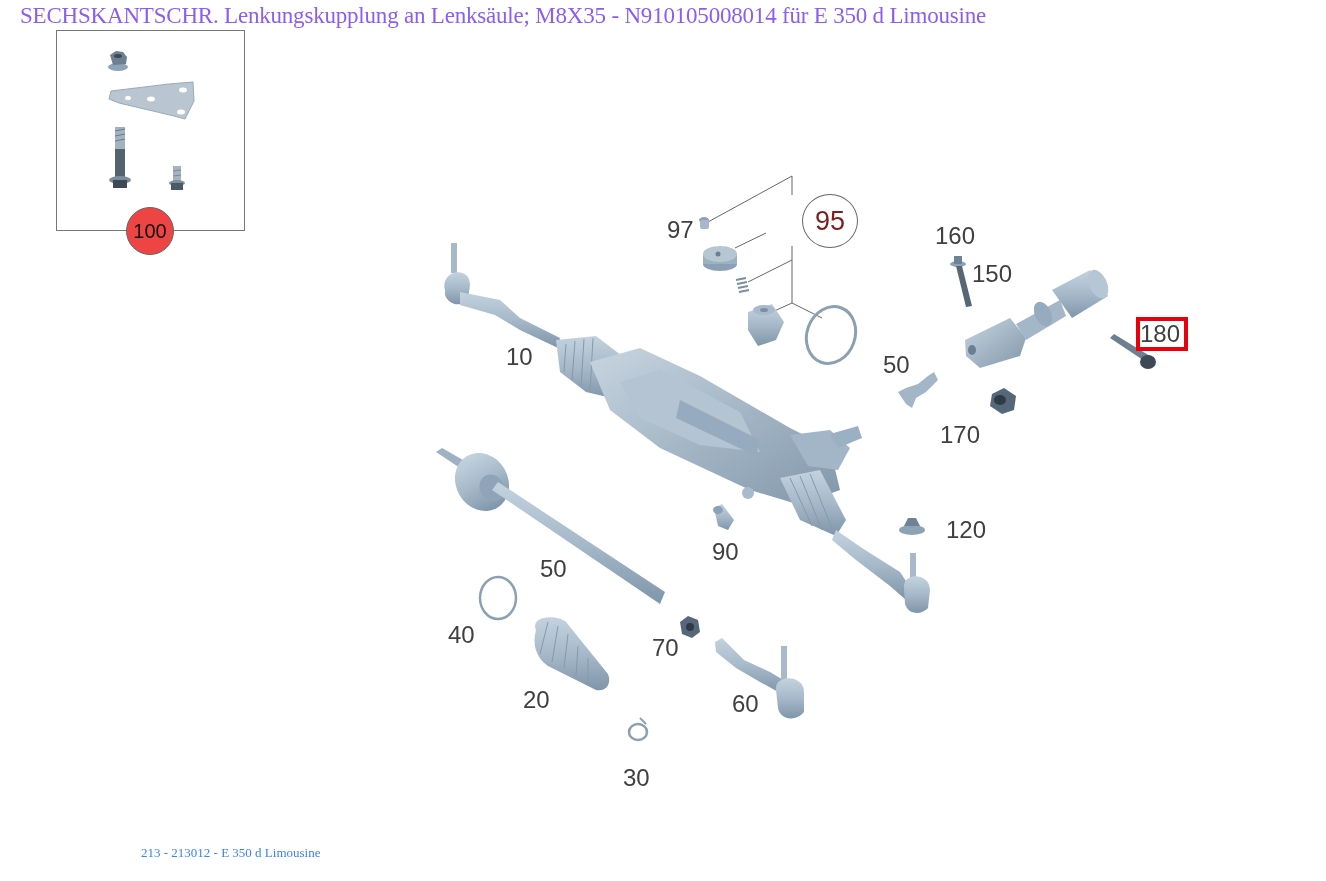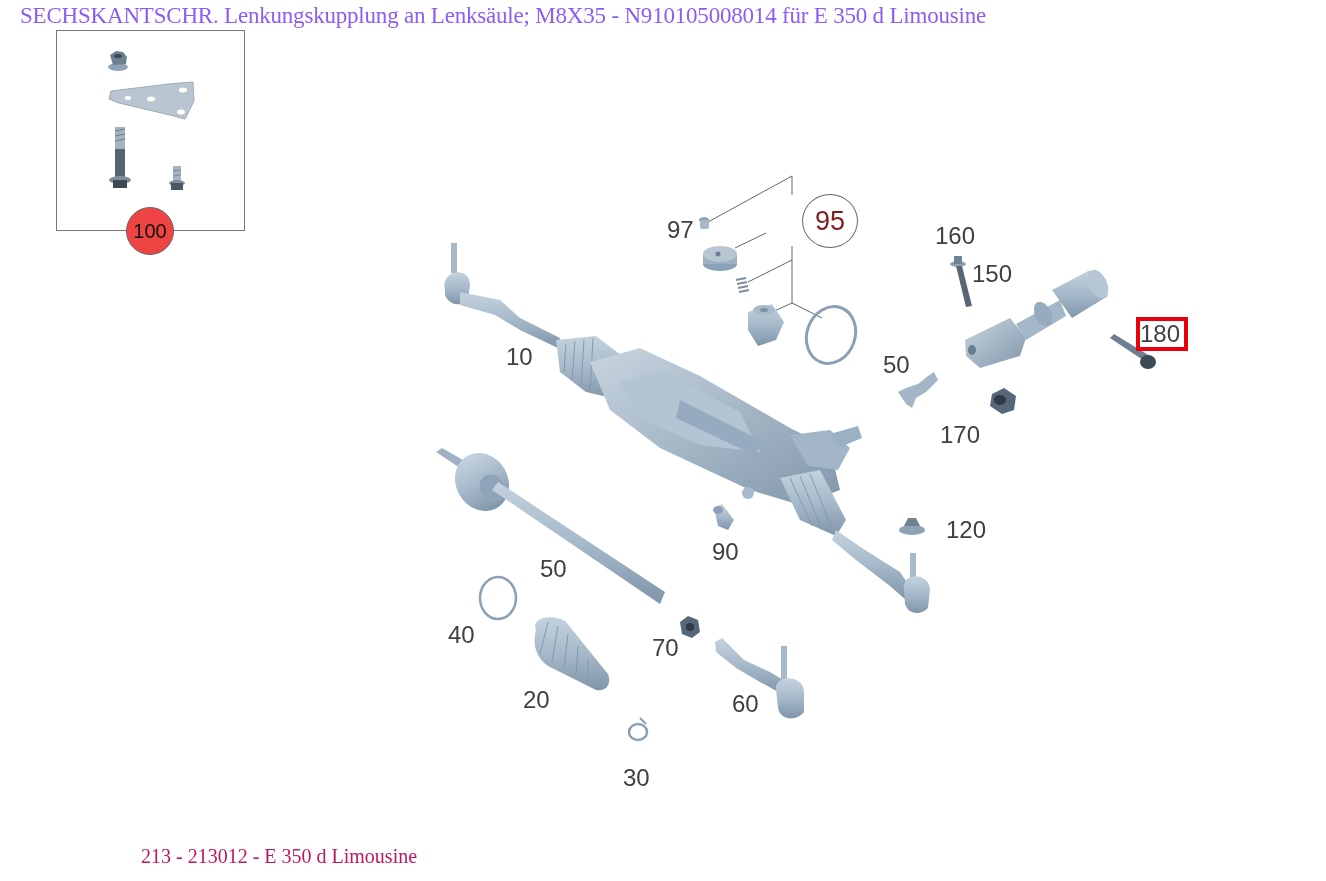--- a/index.html
+++ b/index.html
@@ -1,18 +1,18 @@
 <!DOCTYPE html>
 <html><head>
 <meta charset="utf-8">
 <style>
   html, body { margin: 0; padding: 0; background: #ffffff; }
   body { width: 1326px; height: 881px; position: relative; overflow: hidden; font-family: "Liberation Sans", sans-serif; }
   .title { position: absolute; left: 20px; top: 3px; font-family: "Liberation Serif", "DejaVu Serif", serif; font-size: 23px; color: #8b5cf6; white-space: nowrap; letter-spacing: -0.2px; }
-  .footer { position: absolute; left: 141px; top: 845px; font-family: "Liberation Serif", "DejaVu Serif", serif; font-size: 20px; color: #be185d; white-space: nowrap; }
+  .footer { position: absolute; left: 141px; top: 845px; font-family: "Liberation Serif", "DejaVu Serif", serif; font-size: 13px; color: #3b82f6; white-space: nowrap; }
   .inset { position: absolute; left: 56px; top: 30px; width: 187px; height: 199px; border: 1px solid #777; background: #fff; }
   .inset-badge { position: absolute; left: 126px; top: 207px; width: 46px; height: 46px; border: 1px solid #666; border-radius: 50%; background: #ef4444; font-size: 20px; color: #111; display: flex; align-items: center; justify-content: center; }
   .diagram { position: absolute; left: 0; top: 0; width: 1326px; height: 881px; }
   .callout { position: absolute; font-size: 24px; color: #404040; line-height: 1; white-space: nowrap; cursor: pointer; }
   .callout.selected { border: 4px solid #e8000b; padding: 1px 4px 1px 0; background: #fff; }
   .group-badge { position: absolute; left: 802px; top: 194px; width: 54px; height: 52px; border: 1px solid #666; border-radius: 50%; background: #fff; font-size: 27px; color: #7f1d1d; display: flex; align-items: center; justify-content: center; cursor: pointer; }
 </style>
 </head>
 <body>
 

